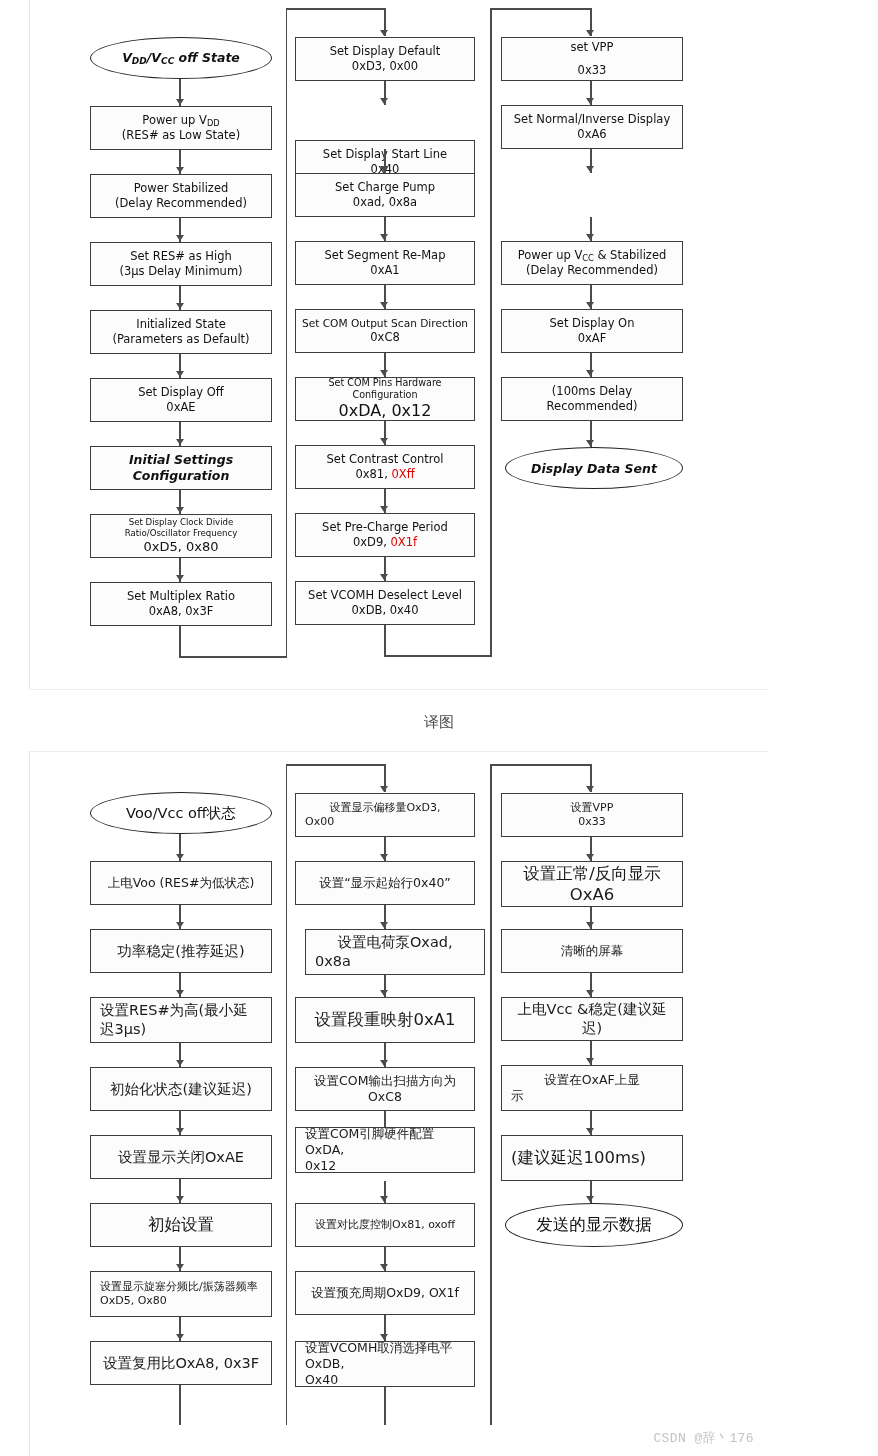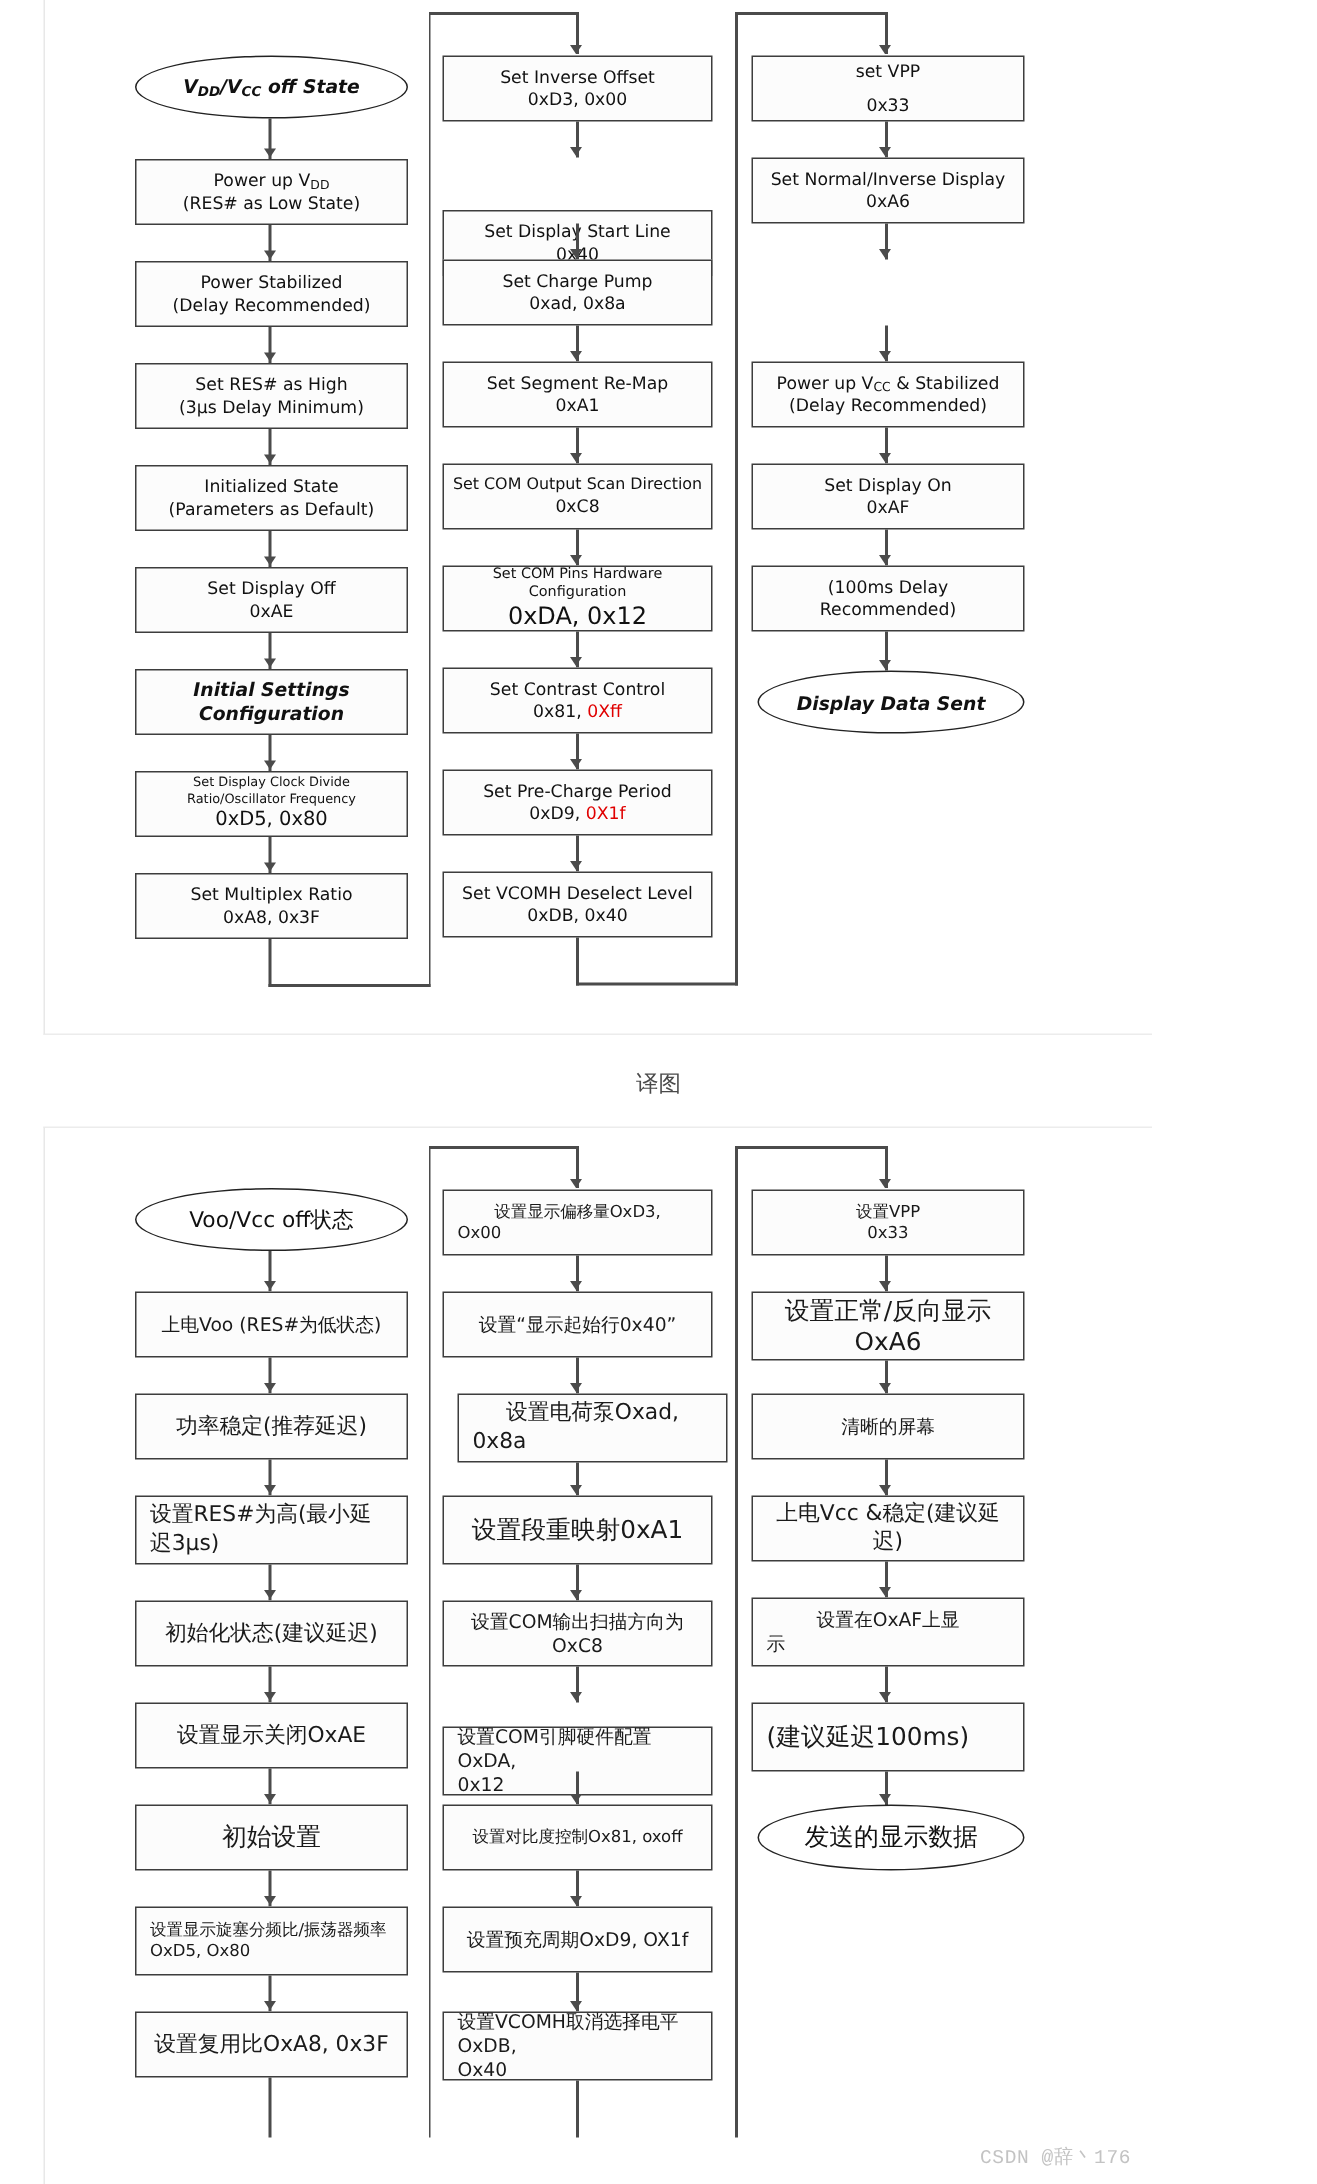--- a/index.html
+++ b/index.html
@@ -198,21 +198,21 @@
     </div>
 
     <div class="vline" style="left:149.2px; top:626px; height:32px;"></div>
     <div class="wrap-line" style="left:149.2px; top:656.4px; width:108px; height:1.6px; border-width:0; background:#4b4b4b;"></div>
     <div class="vline" style="left:255.6px; top:8px; height:650px;"></div>
     <div class="wrap-line" style="left:255.6px; top:8px; width:100px; height:1.6px; border-width:0; background:#4b4b4b;"></div>
     <div class="vline" style="left:354px; top:8px; height:28px;"></div>
     <div class="arrow" style="left:350.3px; top:30px;"></div>
 
     <div class="node en" style="left:265px; top:37px; width:180px; height:44px;">
-      <span class="l1">Set Inverse Offset</span>
+      <span class="l1">Set Display Default</span>
       <span class="l2">0xD3, 0x00</span>
     </div>
     <div class="vline" style="left:354px; top:81px; height:24px;"></div>
     <div class="arrow" style="left:350.3px; top:98px;"></div>
 
     <div class="node en" style="left:265px; top:105px; width:180px; height:44px;margin-top:35px;">
       <span class="l1">Set Display Start Line</span>
       <span class="l2">0x40</span>
     </div>
     <div class="vline" style="left:354px; top:149px; height:24px;"></div>
@@ -405,21 +405,21 @@
     </div>
     <div class="vline" style="left:354px; top:291px; height:24px;"></div>
     <div class="arrow" style="left:350.3px; top:308px;"></div>
 
     <div class="node zh ctr s12" style="left:265px; top:315px; width:180px; height:44px;">
       <span class="l1">设置COM输出扫描方向为OxC8</span>
     </div>
     <div class="vline" style="left:354px; top:359px; height:24px;"></div>
     <div class="arrow" style="left:350.3px; top:376px;"></div>
 
-    <div class="node zh s12" style="left:265px; top:399px; width:180px; height:46px;">
+    <div class="node zh s12" style="left:265px; top:375px; width:180px; height:46px;">
       <span class="l1">设置COM引脚硬件配置OxDA,</span>
       <span class="l2">0x12</span>
     </div>
     <div class="vline" style="left:354px; top:429px; height:22px;"></div>
     <div class="arrow" style="left:350.3px; top:444px;"></div>
 
     <div class="node zh ctr s11" style="left:265px; top:451px; width:180px; height:44px;">
       <span class="l1">设置对比度控制Ox81, oxoff</span>
     </div>
     <div class="vline" style="left:354px; top:495px; height:24px;"></div>

